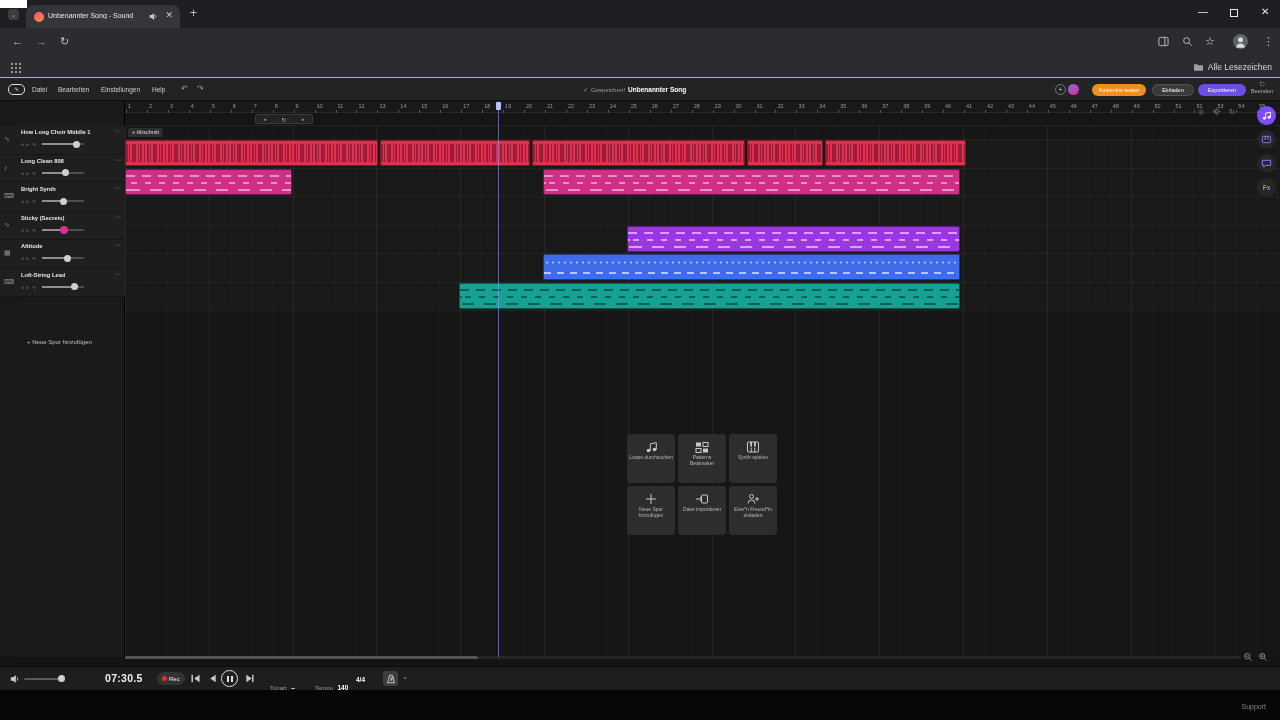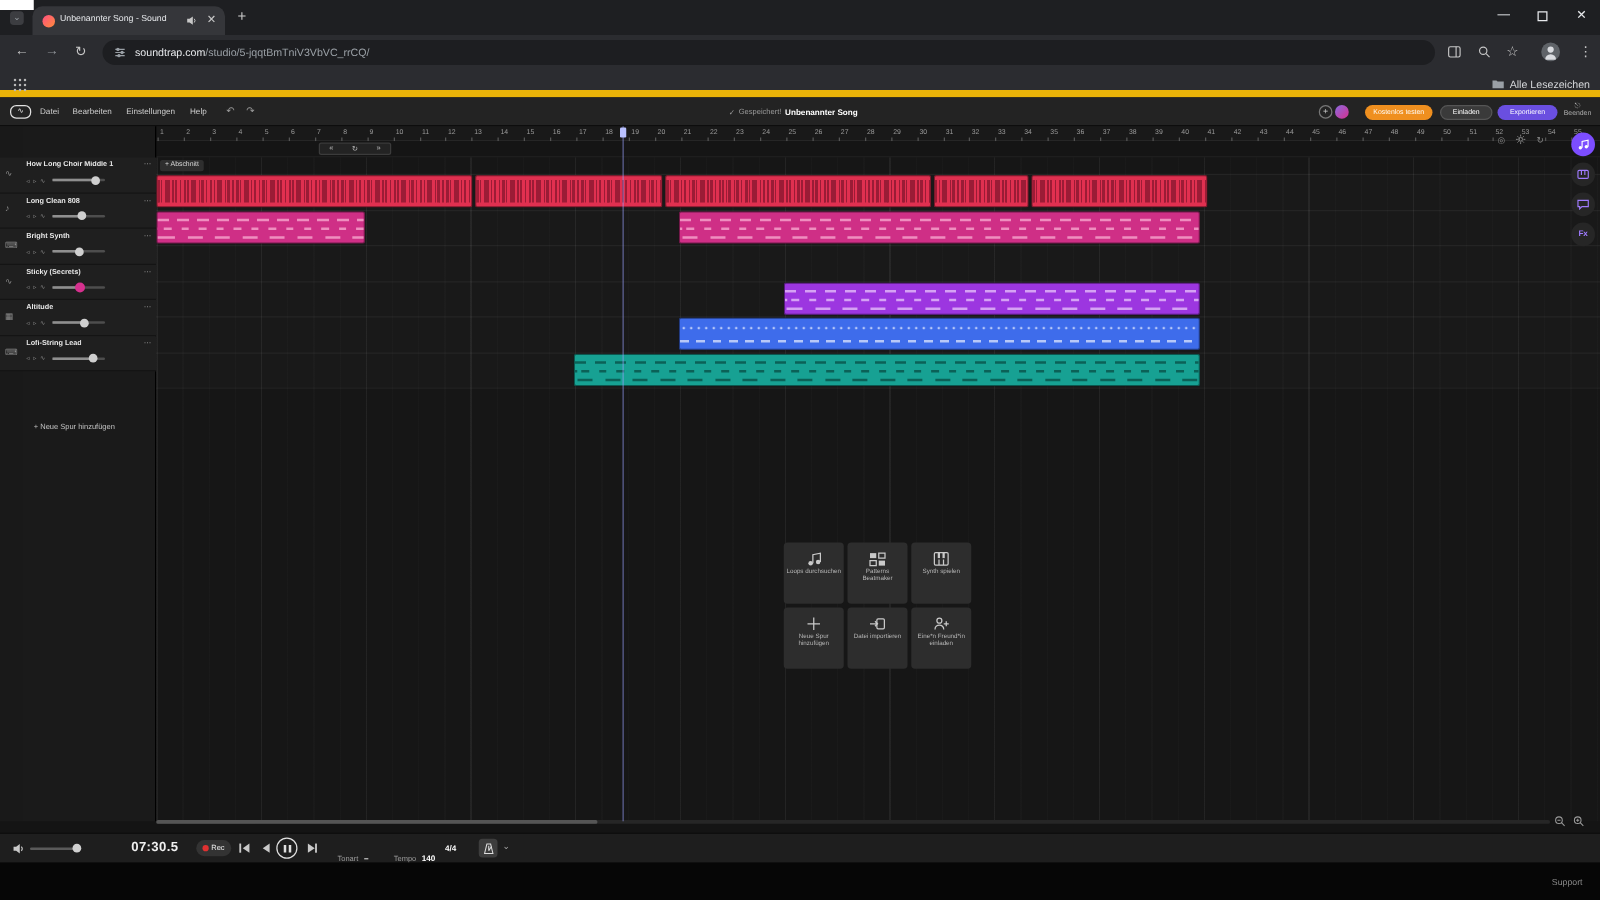--- a/index.html
+++ b/index.html
@@ -23,21 +23,21 @@
   .win-close { left:1261px; }
 
   .navbar { position:absolute; left:0; top:28px; width:1280px; height:28px; background:#2b2c30; }
   .nav-ic { position:absolute; top:7px; font-size:11px; color:#c7c7c7; }
   .urlfield { position:absolute; left:82px; top:4px; width:1066px; height:20px; border-radius:10px; background:#1d1e21; }
   .tune-icon { position:absolute; left:9px; top:5px; }
   .url-text { position:absolute; left:26px; top:5px; font-size:8.5px; white-space:nowrap; }
   .url-domain { color:#e8eaed; } .url-path { color:#9aa0a6; }
   .avatar-circle { position:absolute; left:1233px; top:6px; width:15px; height:15px; border-radius:50%; background:#5f6368; overflow:hidden; }
 
-  .bookmarksbar { position:absolute; left:0; top:56px; width:1280px; height:22px; background:#2b2c30; border-bottom:6px solid #eab308; }
+  .bookmarksbar { position:absolute; left:0; top:56px; width:1280px; height:22px; background:#2b2c30; border-bottom:1px solid #eab308; }
   .apps-grid { position:absolute; left:11px; top:7px; width:2px; height:2px; background:#b8b8b8; border-radius:50%;
     box-shadow:4px 0 #b8b8b8,8px 0 #b8b8b8,0 4px #b8b8b8,4px 4px #b8b8b8,8px 4px #b8b8b8,0 8px #b8b8b8,4px 8px #b8b8b8,8px 8px #b8b8b8; }
   .all-bookmarks { position:absolute; right:8px; top:4px; height:14px; display:flex; align-items:center; gap:4px; color:#d5d7da; font-size:8.5px; }
 
   
   .studio { position:absolute; left:0; top:78px; width:1280px; height:612px; background:#141414; }
   .menubar { position:absolute; left:0; top:0; width:1280px; height:23px; background:#232323; border-bottom:1px solid #0d0d0d; }
   .st-logo { position:absolute; left:8px; top:6px; width:17px; height:11px; border:1.2px solid #e0e0e0; border-radius:5px; color:#e0e0e0; font-size:6px; text-align:center; line-height:9px; }
   .menu-item { position:absolute; top:8px; font-size:6.5px; color:#cfcfcf; }
   .undo-redo { position:absolute; top:6px; font-size:8px; color:#9a9a9a; }
@@ -162,31 +162,20 @@
       <span class="win-min">—</span>
       <span class="win-restore"></span>
       <span class="win-close">✕</span>
     </div>
   </div>
 
   <div class="navbar">
     <span class="nav-ic" style="left:12px">←</span>
     <span class="nav-ic" style="left:36px;color:#8f9499">→</span>
     <span class="nav-ic" style="left:60px">↻</span>
-    <div class="urlfield">
-      <span class="tune-icon">
-        <svg viewBox="0 0 12 12" width="10" height="10" stroke="#9aa0a6" fill="none">
-            <path d="M1.5 3h9M1.5 6h9M1.5 9h9"></path>
-            <circle cx="4" cy="3" r="1.1" fill="#9aa0a6"></circle>
-            <circle cx="8" cy="6" r="1.1" fill="#9aa0a6"></circle>
-            <circle cx="5" cy="9" r="1.1" fill="#9aa0a6"></circle>
-          </svg>
-      </span>
-      <span class="url-text"><span class="url-domain">soundtrap.com</span><span class="url-path">/studio/5-jqqtBmTniV3VbVC_rrCQ/</span></span>
-    </div>
     <span class="nav-ic" style="left:1158px;top:8px">
       <svg viewBox="0 0 12 12" width="11" height="11" stroke="#c7c7c7" fill="none">
           <rect x="1" y="1.5" width="10" height="9" rx="1.5"></rect>
           <path d="M7.5 1.5v9"></path>
         </svg>
     </span>
     <span class="nav-ic" style="left:1182px;top:8px">
       <svg viewBox="0 0 12 12" width="11" height="11">
           <circle cx="5" cy="5" r="3.2" fill="none" stroke="#c7c7c7"></circle>
           <path d="M7.5 7.5L10.5 10.5" stroke="#c7c7c7"></path>

